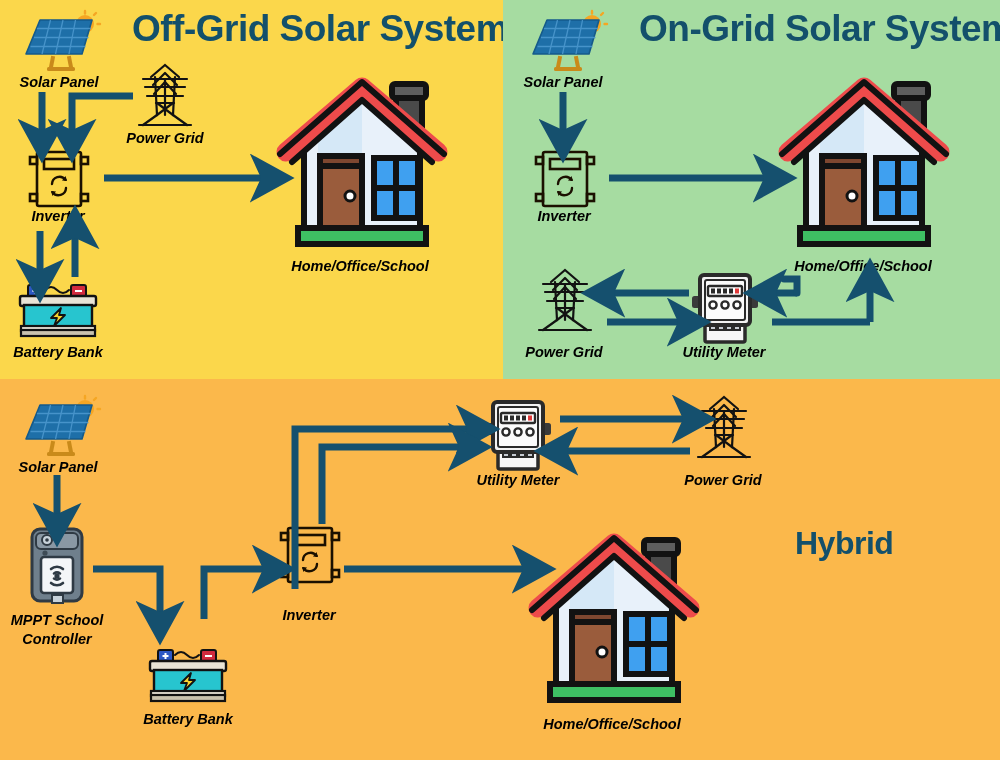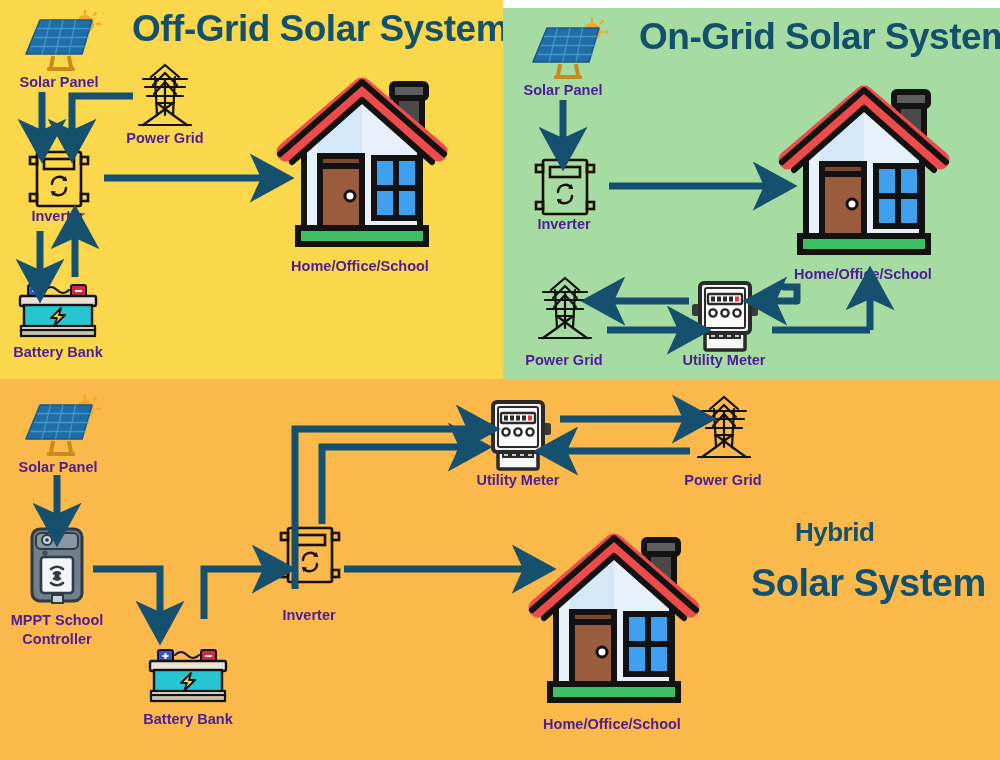--- a/index.html
+++ b/index.html
@@ -6,40 +6,41 @@
   html, body {
     width: 1000px; height: 760px;
     font-family: "Liberation Sans", sans-serif;
     overflow: hidden;
     background: #ffffff;
   }
   #canvas { position: relative; width: 1000px; height: 760px; }
 
   .panel { position: absolute; overflow: hidden; }
   #panel-offgrid { left: 0;   top: 0;   width: 503px; height: 379px; background: #FBD74B; padding-left: 36px; }
-  #panel-ongrid  { left: 503px; top: 8px; width: 497px; height: 379px; background: #A6DCA1; }
+  #panel-ongrid  { left: 503px; top: 0; width: 497px; height: 379px; background: #A6DCA1; }
   #panel-hybrid  { left: 0;   top: 379px; width: 1000px; height: 381px; background: #FBB84B; }
 
   .ttl {
     position: absolute;
     color: #13506B;
     font-weight: bold;
     letter-spacing: -0.5px;
     white-space: nowrap;
     line-height: 1.05;
   }
   .lbl {
     position: absolute;
-    color: #4c1d95;
+    color: #000000;
     font-weight: bold;
     font-size: 14.5px;
     text-align: right;
     white-space: nowrap;
     line-height: 1.12;
     transform: translateX(-50%);
+    font-style: italic;
   }
 
   .node { position: absolute; }
   svg { display: block; overflow: visible; }
 
   .wires { position: absolute; left:0; top:0; width:100%; height:100%; pointer-events:none; }
 </style>
 </head>
 <body>
 
@@ -311,22 +312,21 @@
       </g>
       <g stroke="#15506E" stroke-width="7" fill="none">
         <path d="M294 293 L294 279 L281 279" stroke-linecap="round"></path>
         <path d="M367 322 L269 322"></path>
       </g>
     </svg>
   </div>
 
   <div class="panel" id="panel-hybrid">
 
-    <div class="ttl" style="left:795px; top:140px; font-size:26px;">Hybrid</div>
-    <div class="ttl" style="left:751px; top:185px; font-size:38px;">Solar System</div>
+    <div class="ttl" style="left:795px; top:148px; font-size:32px;">Hybrid</div>
 
     <div class="node" style="left:20px; top:18px;">
       <svg width="82" height="62" viewBox="0 0 82 62">
         <circle cx="65" cy="12" r="9" fill="#F5A623"></circle>
         <g stroke="#F5A623" stroke-width="2.4" stroke-linecap="round">
           <line x1="65" y1="-1" x2="65" y2="1.5"></line>
           <line x1="77.5" y1="12" x2="80" y2="12"></line>
           <line x1="74" y1="3" x2="76" y2="1"></line>
           <line x1="56" y1="21" x2="54" y2="23"></line>
         </g>

